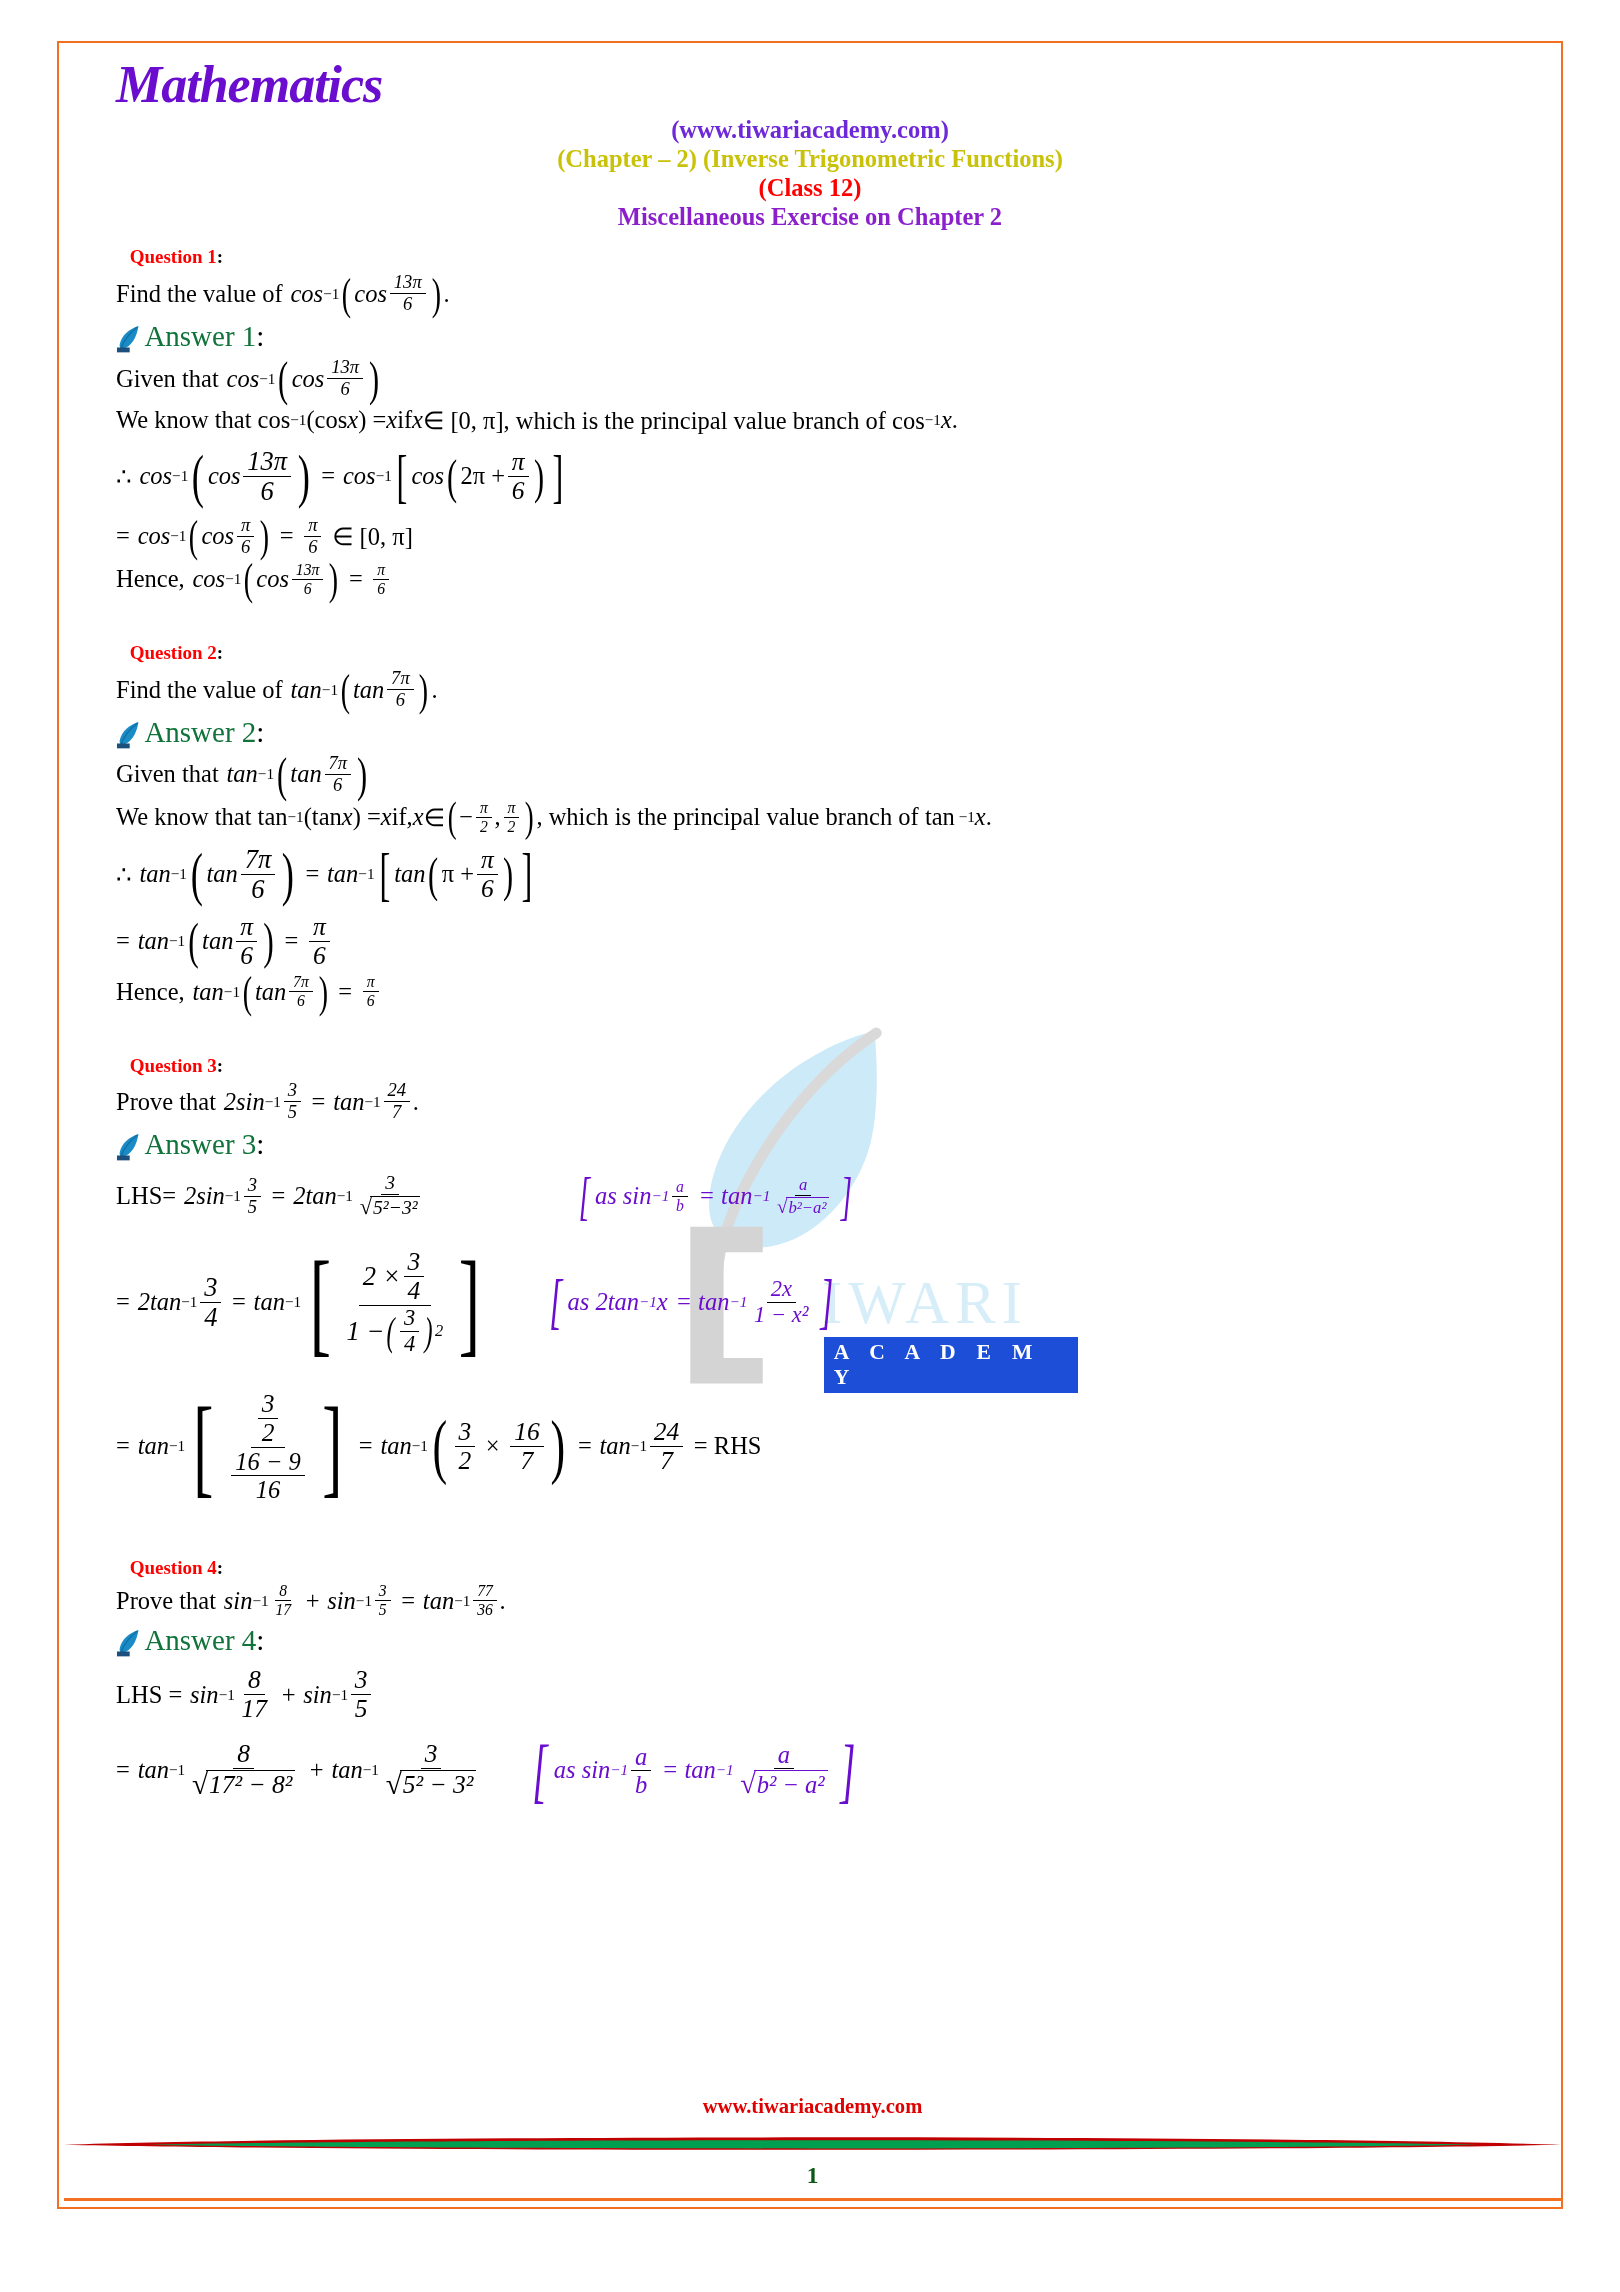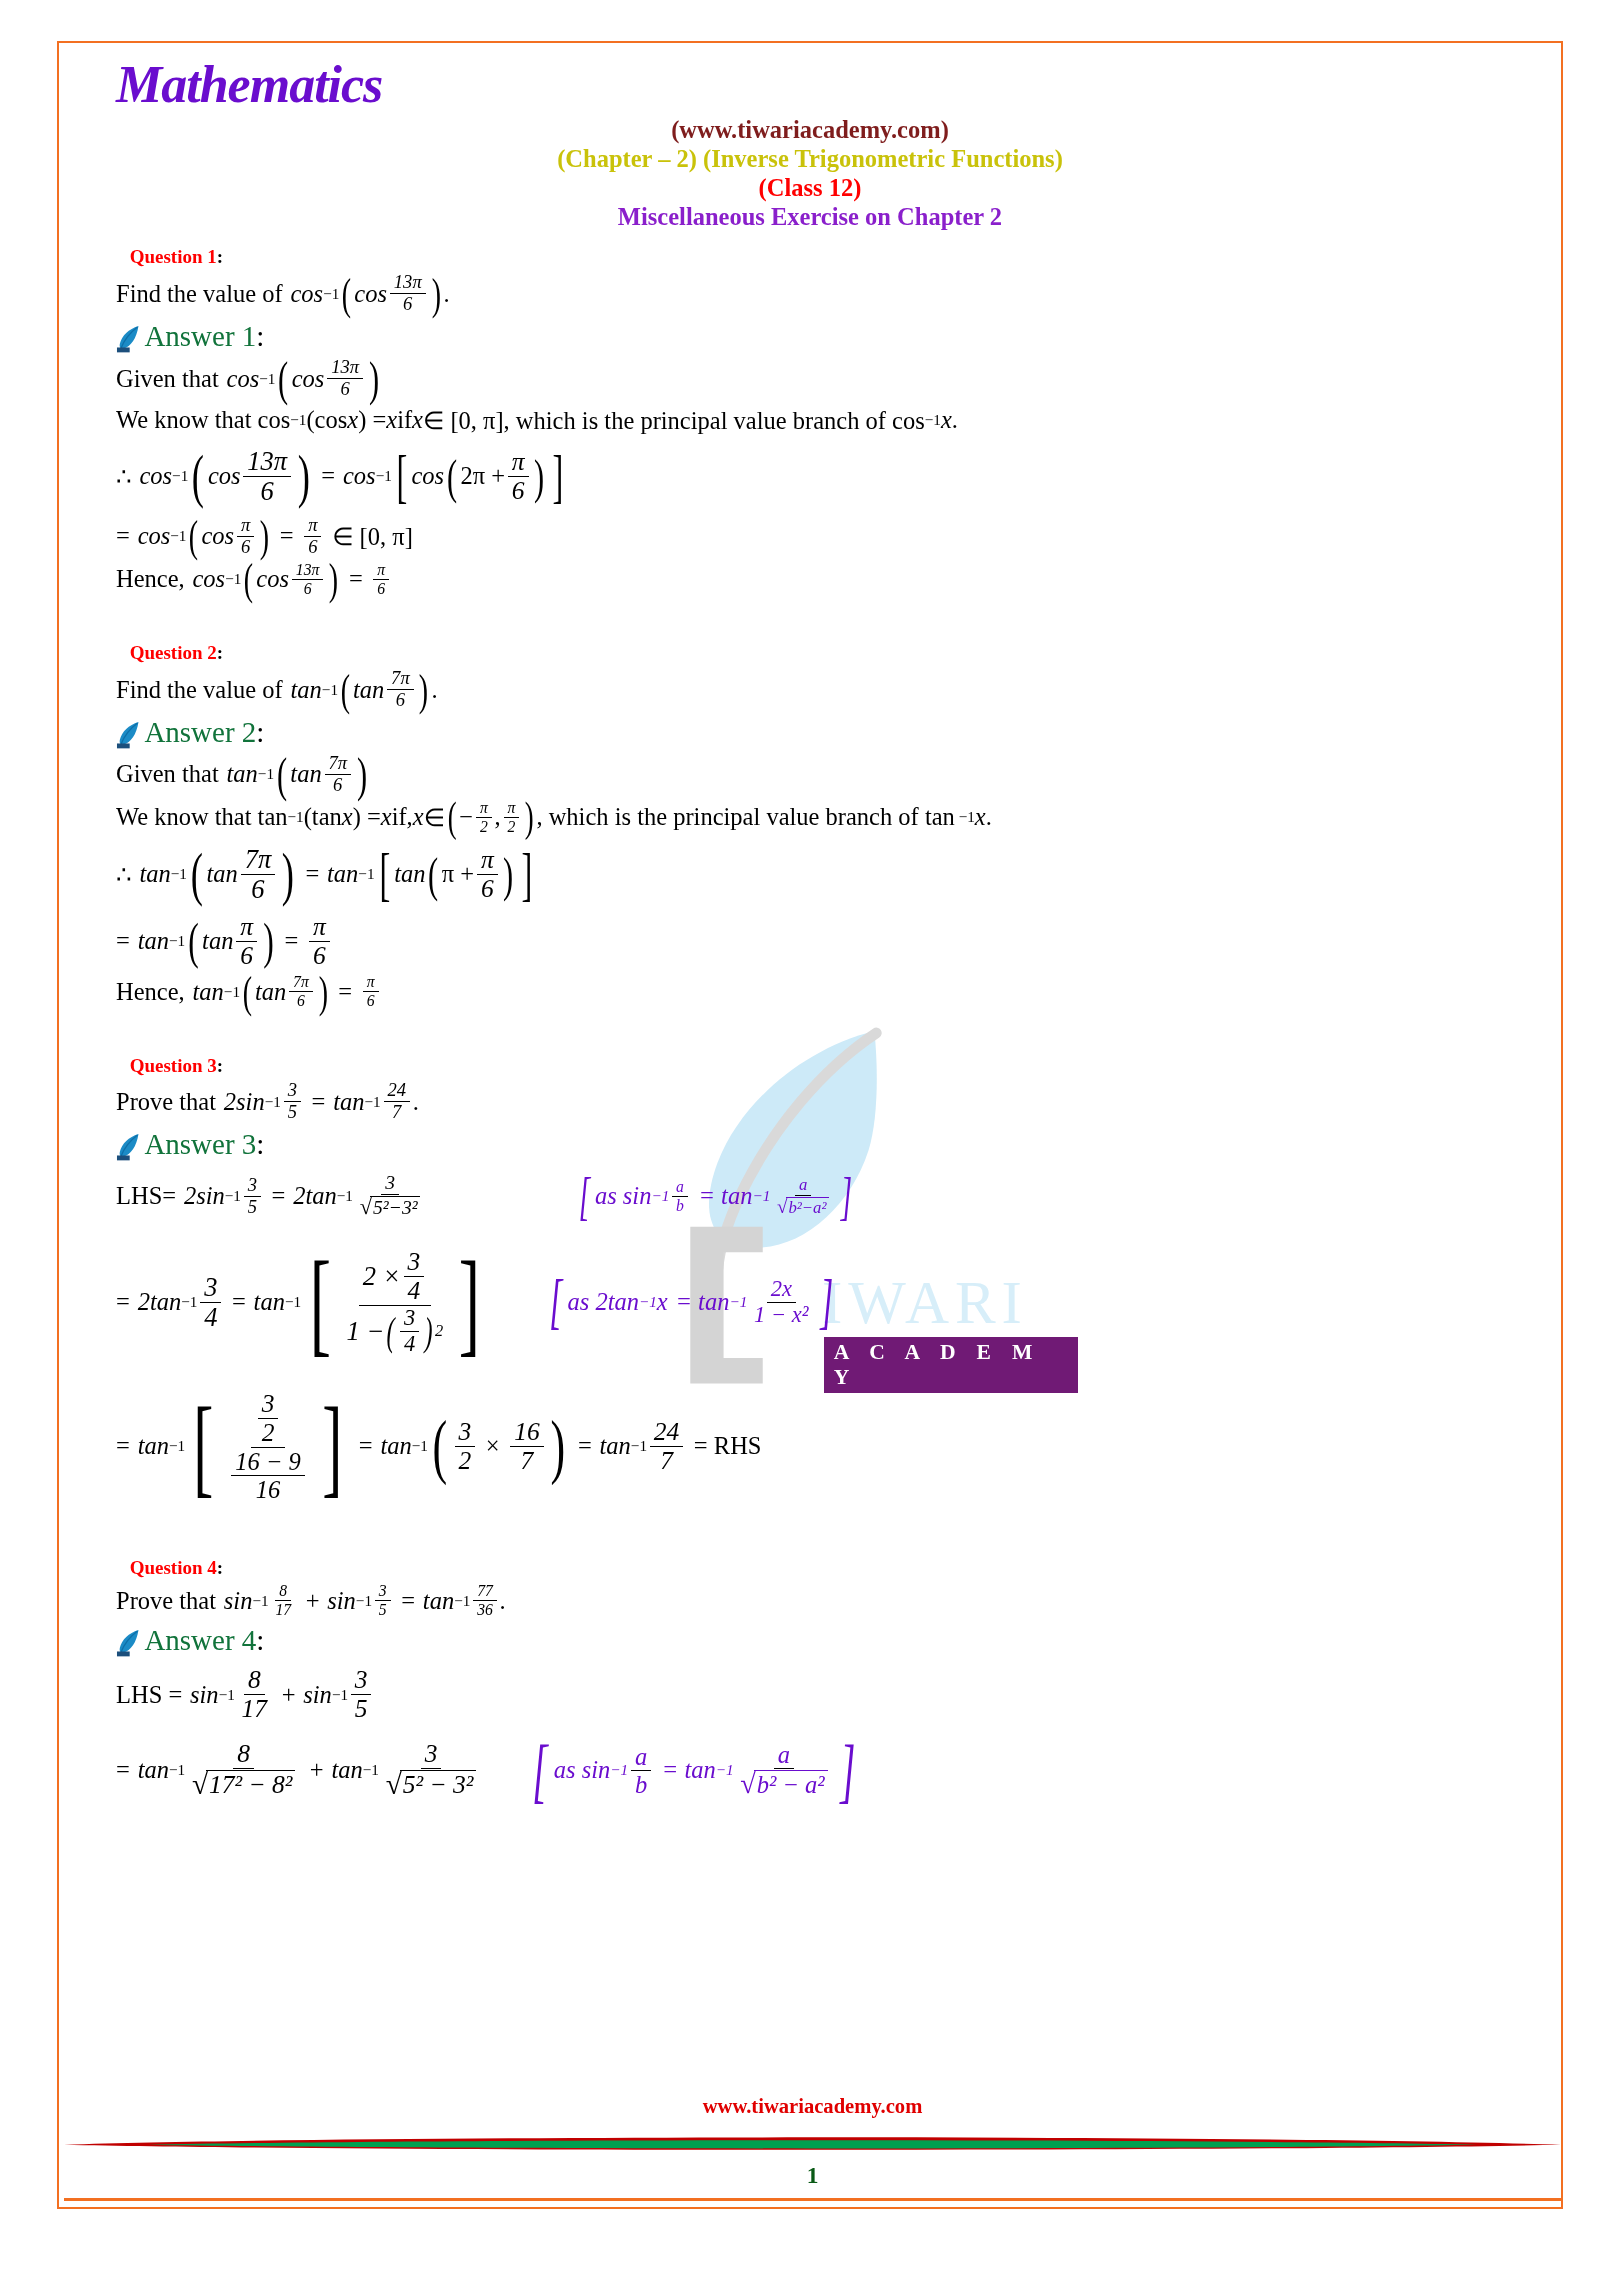--- a/index.html
+++ b/index.html
@@ -36,21 +36,21 @@
   #watermark svg { display:block; width:100%; height:100%; }
   .wm-iwari {
     position:absolute; left:165px; top:247px;
     font-family: "Liberation Serif", serif;
     font-size: 61px; letter-spacing: 5.9px;
     color: #D7EEF9; line-height:1;
     font-weight: 400;
   }
   .wm-academy {
     position:absolute; left:167px; top:312px;
-    background:#701a75; color:#ffffff;
+    background:#1d4ed8; color:#ffffff;
     font-family:"Liberation Serif", serif;
     font-size: 21.6px; font-weight:bold; letter-spacing:7.8px;
     padding: 2.9px 7.8px 2.9px 9.8px;
   }
 
   
   .content { position:relative; z-index: 2; }
   .title-main {
     text-align:left;
     font-family:"Liberation Serif", serif;
@@ -59,21 +59,21 @@
     font-size: 52px;
     color:#6A0DCE;
     margin-top: 11.8px;
     letter-spacing: -1px;
   }
   .title-site {
     text-align:center;
     font-family:"Liberation Serif", serif;
     font-weight:bold;
     font-size: 24.5px;
-    color:#7f1d1d;
+    color:#6d28d9;
     margin-top: 2px;
   }
   .title-chapter {
     text-align:center;
     font-family:"Liberation Serif", serif;
     font-weight:bold;
     font-size: 24.5px;
     color:#C9C20A;
     margin-top: 1px;
   }

